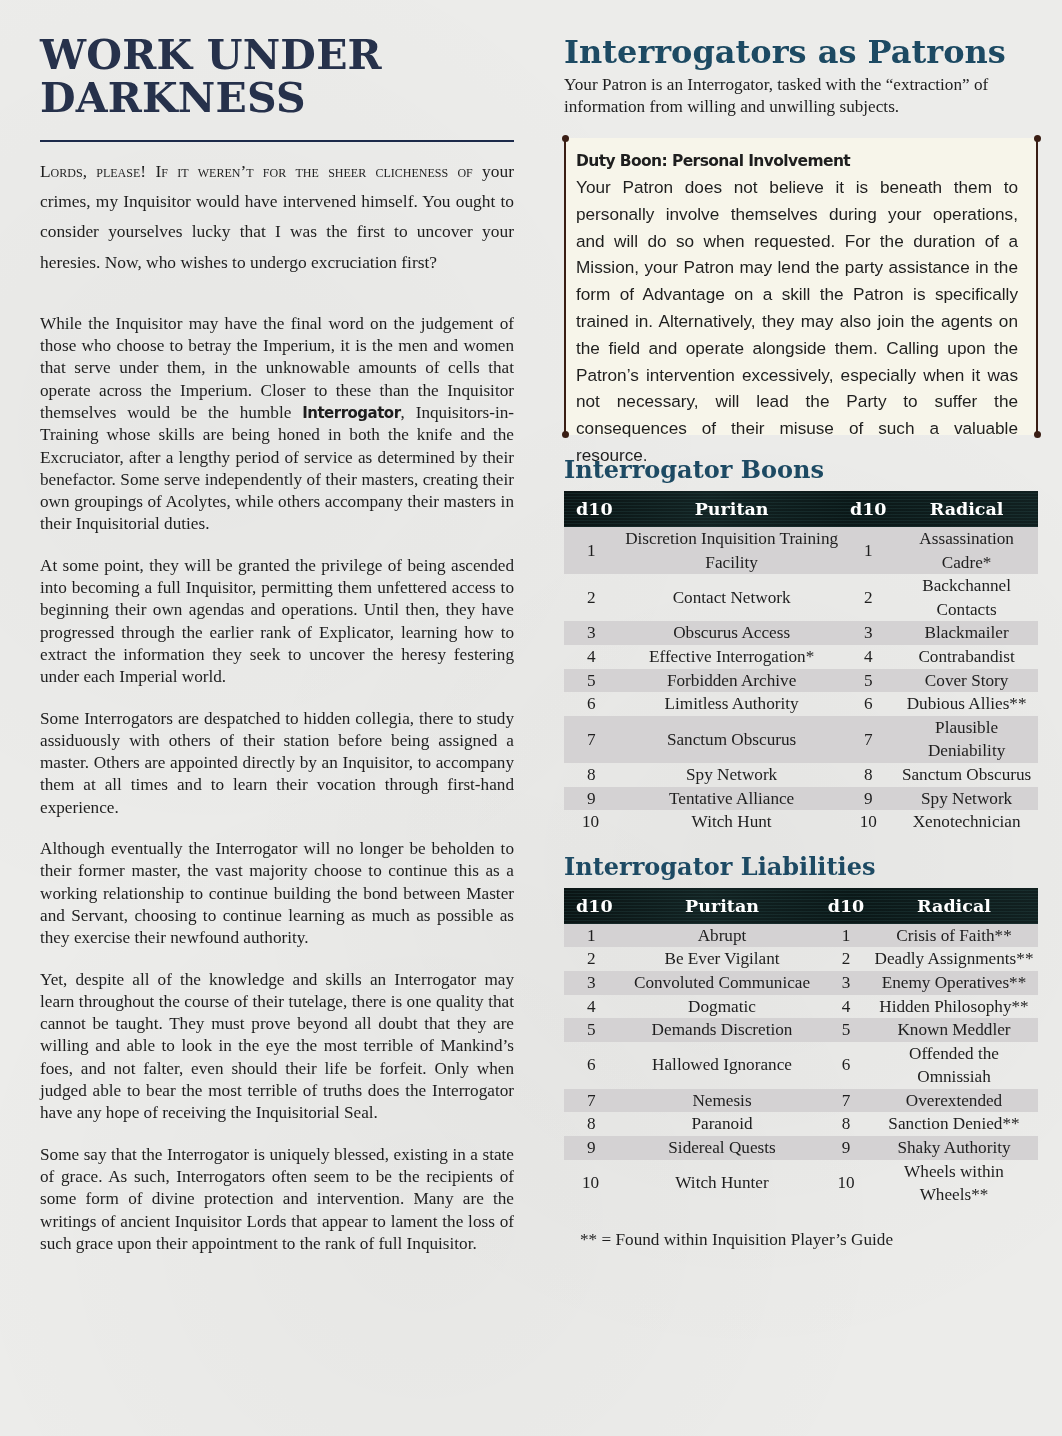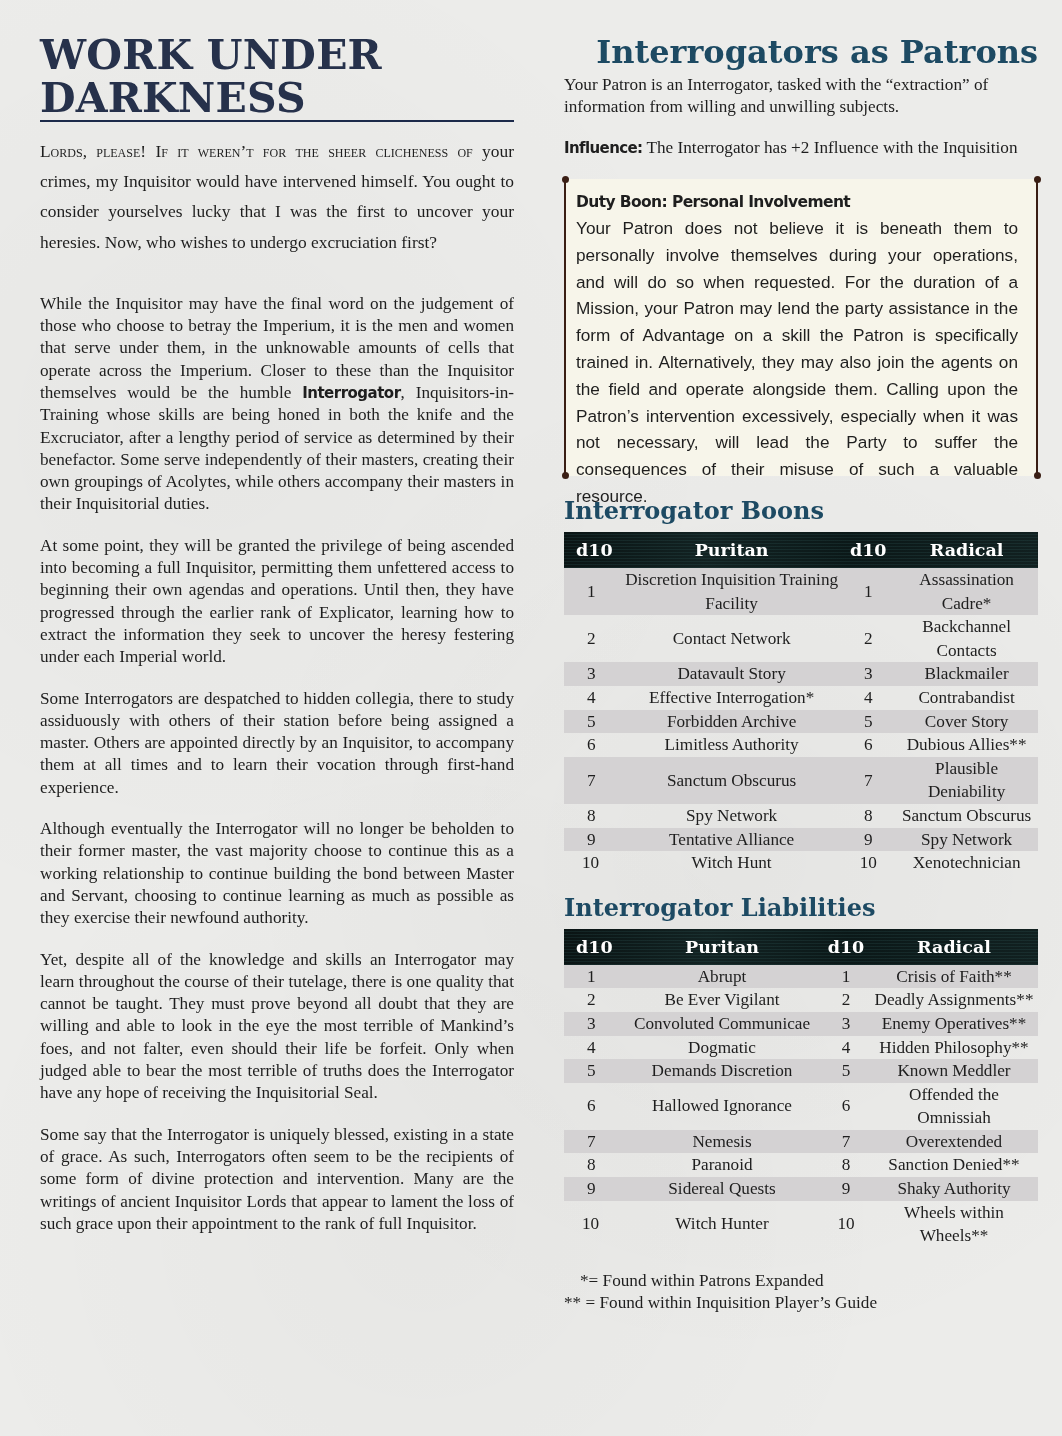--- a/index.html
+++ b/index.html
@@ -13,40 +13,40 @@
     font-family: "DejaVu Serif", "Liberation Serif", serif;
     color: #1e1e1e;
     position: relative;
   }
   .col-left { position: absolute; left: 40px; top: 34px; width: 474px; }
   .col-right { position: absolute; left: 564px; top: 32px; width: 474px; }
 
   .main-title {
     font-family: "DejaVu Serif", serif; font-weight: bold;
     font-size: 41px; line-height: 43px; color: #26314b;
-    margin: 0; padding-bottom: 0; letter-spacing: 0.2px;
+    margin: 0; padding-bottom: 20px; letter-spacing: 0.2px;
     border-bottom: 2px solid #1c2a4a;
   }
   .quote { margin-top: 14px; font-family: "Liberation Serif", serif; font-size: 17.4px; line-height: 30.2px; text-align: justify; }
   .quote .sc { font-variant: small-caps; font-style: normal; }
   .quote .it { }
   .attribution { text-align: right; font-family: "Liberation Serif", serif; font-size: 18.5px; line-height: 26px; margin-top: -2px; }
 
   .body-text {
     font-family: "Liberation Serif", serif; font-size: 17.2px; line-height: 22.3px;
     text-align: justify; margin: 0 0 19px 0;
   }
   .body-text b { font-family: "DejaVu Sans", sans-serif; font-size: 15px; letter-spacing: -0.5px; }
   .first-para { margin-top: 36px; }
 
   .sec-title {
     font-family: "DejaVu Serif", serif; font-weight: bold; color: #1d4a63;
     margin: 0;
   }
-  .h1 { font-size: 32px; line-height: 40px; text-align: right; }
+  .h1 { font-size: 32px; line-height: 40px; }
   .h2 { font-size: 24px; line-height: 30px; }
   .intro { font-family: "Liberation Serif", serif; font-size: 17.2px; line-height: 22px; margin: 2px 0 0 0; }
   .influence { font-family: "Liberation Serif", serif; font-size: 17.2px; line-height: 22px; margin: 19px 0 0 0; text-align: justify; }
   .influence b { font-family: "DejaVu Sans", sans-serif; font-size: 15px; letter-spacing: -0.6px; }
 
   .boon-box {
     position: relative; margin-top: 20px; background: #f7f5ea;
     padding: 12px 20px 10px 12px; height: 297px; box-sizing: border-box;
   }
   .boon-box .rail { position: absolute; top: 0; bottom: 0; width: 2px; background: #3a1e14; }
@@ -91,21 +91,20 @@
   <p class="body-text">At some point, they will be granted the privilege of being ascended into becoming a full Inquisitor, permitting them unfettered access to beginning their own agendas and operations. Until then, they have progressed through the earlier rank of Explicator, learning how to extract the information they seek to uncover the heresy festering under each Imperial world.</p>
   <p class="body-text">Some Interrogators are despatched to hidden collegia, there to study assiduously with others of their station before being assigned a master. Others are appointed directly by an Inquisitor, to accompany them at all times and to learn their vocation through first-hand experience.</p>
   <p class="body-text">Although eventually the Interrogator will no longer be beholden to their former master, the vast majority choose to continue this as a working relationship to continue building the bond between Master and Servant, choosing to continue learning as much as possible as they exercise their newfound authority.</p>
   <p class="body-text">Yet, despite all of the knowledge and skills an Interrogator may learn throughout the course of their tutelage, there is one quality that cannot be taught. They must prove beyond all doubt that they are willing and able to look in the eye the most terrible of Mankind’s foes, and not falter, even should their life be forfeit. Only when judged able to bear the most terrible of truths does the Interrogator have any hope of receiving the Inquisitorial Seal.</p>
   <p class="body-text">Some say that the Interrogator is uniquely blessed, existing in a state of grace. As such, Interrogators often seem to be the recipients of some form of divine protection and intervention. Many are the writings of ancient Inquisitor Lords that appear to lament the loss of such grace upon their appointment to the rank of full Inquisitor.</p>
 </div>
 
 <div class="col-right">
   <h2 class="sec-title h1">Interrogators as Patrons</h2>
   <p class="intro">Your Patron is an Interrogator, tasked with the “extraction” of information from willing and unwilling subjects.</p>
-  <p class="influence"><b>Influence:</b><span> The Interrogator has +2 Influence with the Inquisition</span></p>
 
   <div class="boon-box">
     <span class="rail l"></span>
     <span class="rail r"></span>
     <span class="dot tl"></span>
     <span class="dot tr"></span>
     <span class="dot bl"></span>
     <span class="dot br"></span>
     <div class="boon-title">Duty Boon: Personal Involvement</div>
     <div class="boon-text">Your Patron does not believe it is beneath them to personally involve themselves during your operations, and will do so when requested. For the duration of a Mission, your Patron may lend the party assistance in the form of Advantage on a skill the Patron is specifically trained in. Alternatively, they may also join the agents on the field and operate alongside them. Calling upon the Patron’s intervention excessively, especially when it was not necessary, will lead the Party to suffer the consequences of their misuse of such a valuable resource.</div>
@@ -129,21 +128,21 @@
           <td>Assassination Cadre*</td>
         </tr>
         <tr>
           <td style="text-align: left; padding-left: 23px;">2</td>
           <td>Contact Network</td>
           <td>2</td>
           <td>Backchannel Contacts</td>
         </tr>
         <tr class="shade">
           <td style="text-align: left; padding-left: 23px;">3</td>
-          <td>Datavault Story</td>
+          <td>Obscurus Access</td>
           <td>3</td>
           <td>Blackmailer</td>
         </tr>
         <tr>
           <td style="text-align: left; padding-left: 23px;">4</td>
           <td>Effective Interrogation*</td>
           <td>4</td>
           <td>Contrabandist</td>
         </tr>
         <tr class="shade">
@@ -253,16 +252,15 @@
         <tr>
           <td style="text-align: left; padding-left: 18px;">10</td>
           <td>Witch Hunter</td>
           <td>10</td>
           <td>Wheels within Wheels**</td>
         </tr>
       </tbody>
   </table>
 
   <div class="footnotes">
-    <div>*= Found within Patrons Expanded</div>
     <div>** = Found within Inquisition Player’s Guide</div>
   </div>
 </div>
 
 </body></html>

